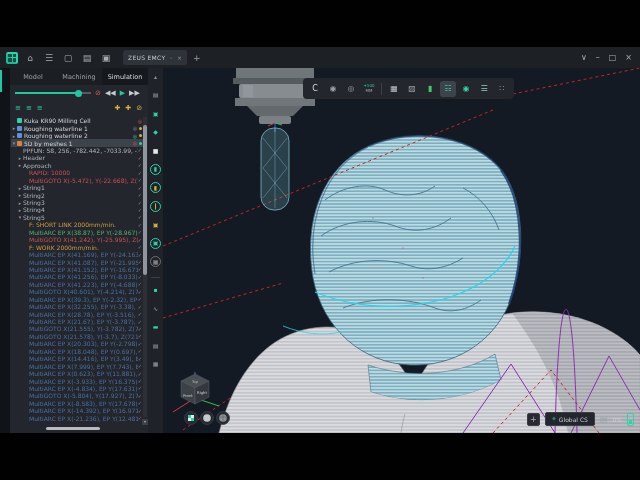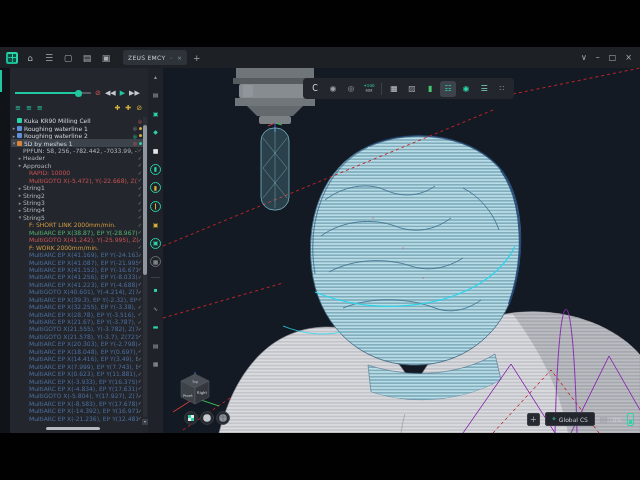--- a/index.html
+++ b/index.html
@@ -112,20 +112,25 @@
           <span>□</span>
           <span>×</span>
         </div>
     </div>
 
     <div class="edge">
         <div class="acc"></div>
       </div>
 
     <div class="panel">
+      <div class="ptabs" id="ptabs">
+          <div class="ptab">Model</div>
+          <div class="ptab">Machining</div>
+          <div class="ptab active">Simulation</div>
+        </div>
 
       <div class="ctl1">
         <div class="slider">
           <div class="fill"></div>
           <div class="knob"></div>
         </div>
         <div id="transport" style="display:flex;align-items:center;">
             <span class="tbtn" style="color: rgb(208, 84, 86);">⊘</span>
             <span class="tbtn" style="color: rgb(198, 203, 208);">◀◀</span>
             <span class="tbtn" style="color: rgb(31, 200, 160);">▶</span>

